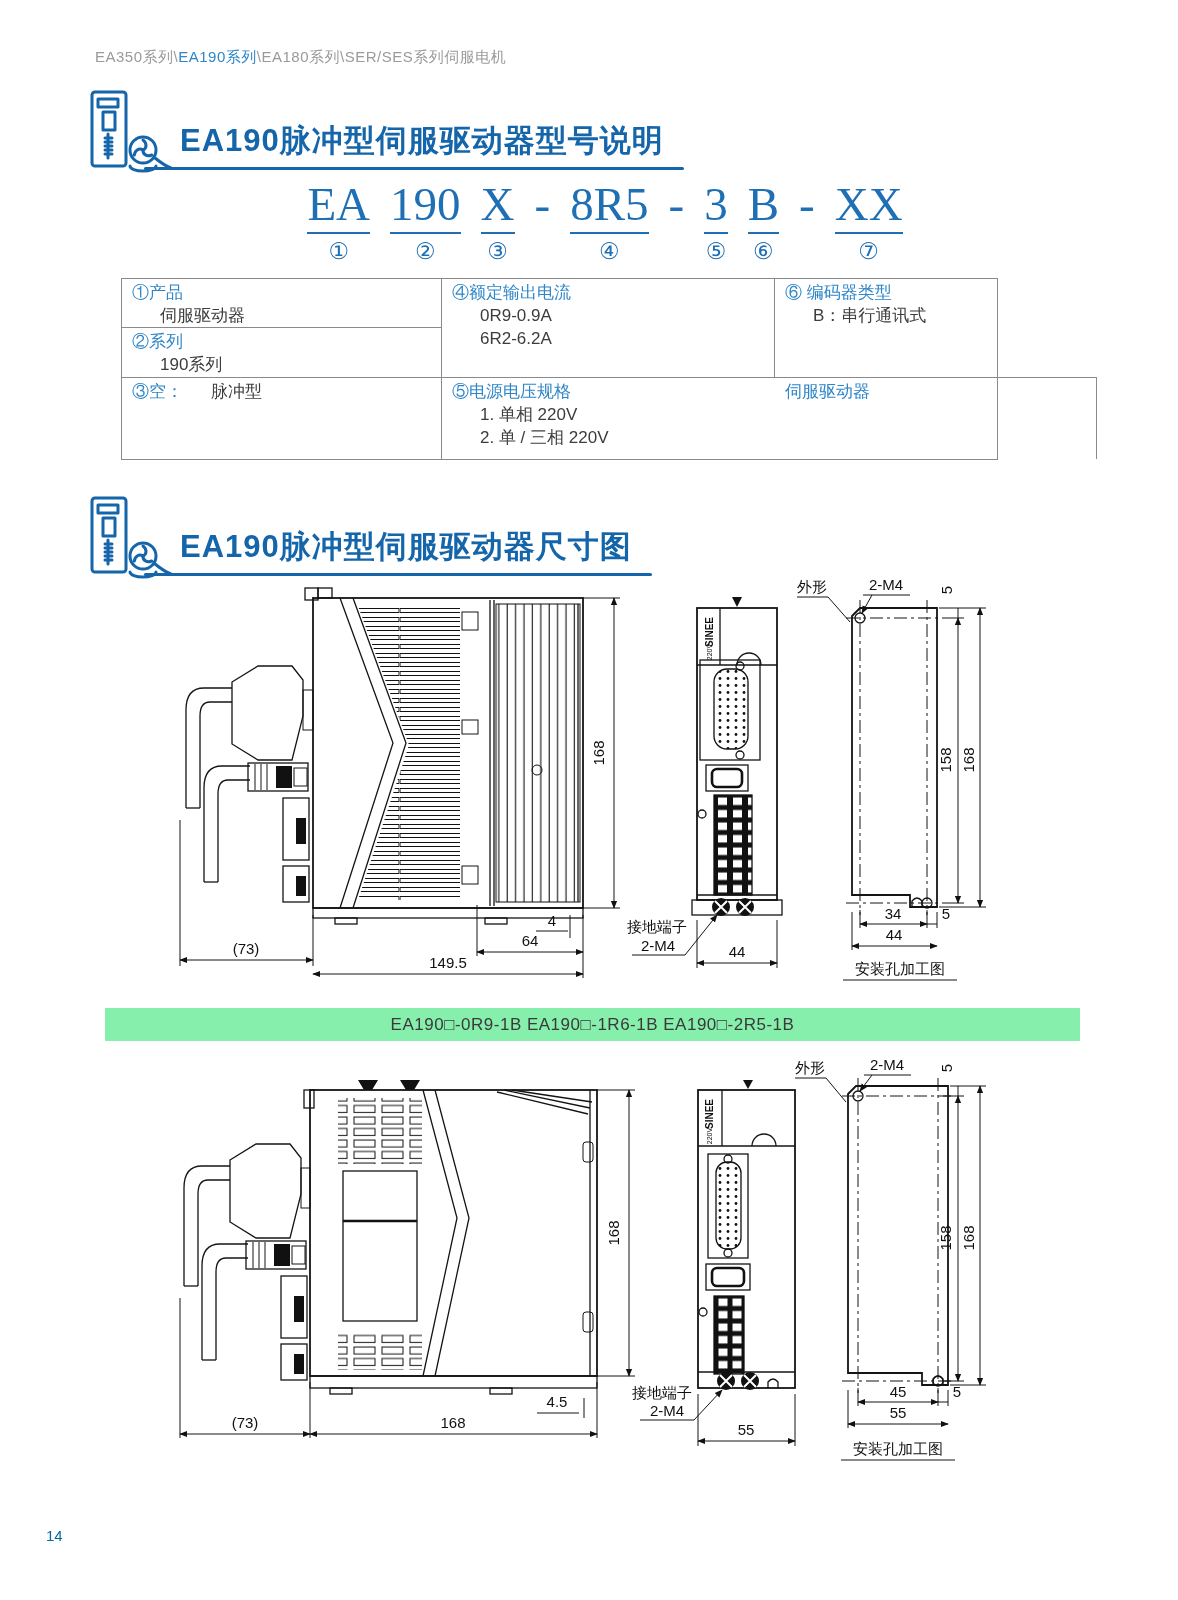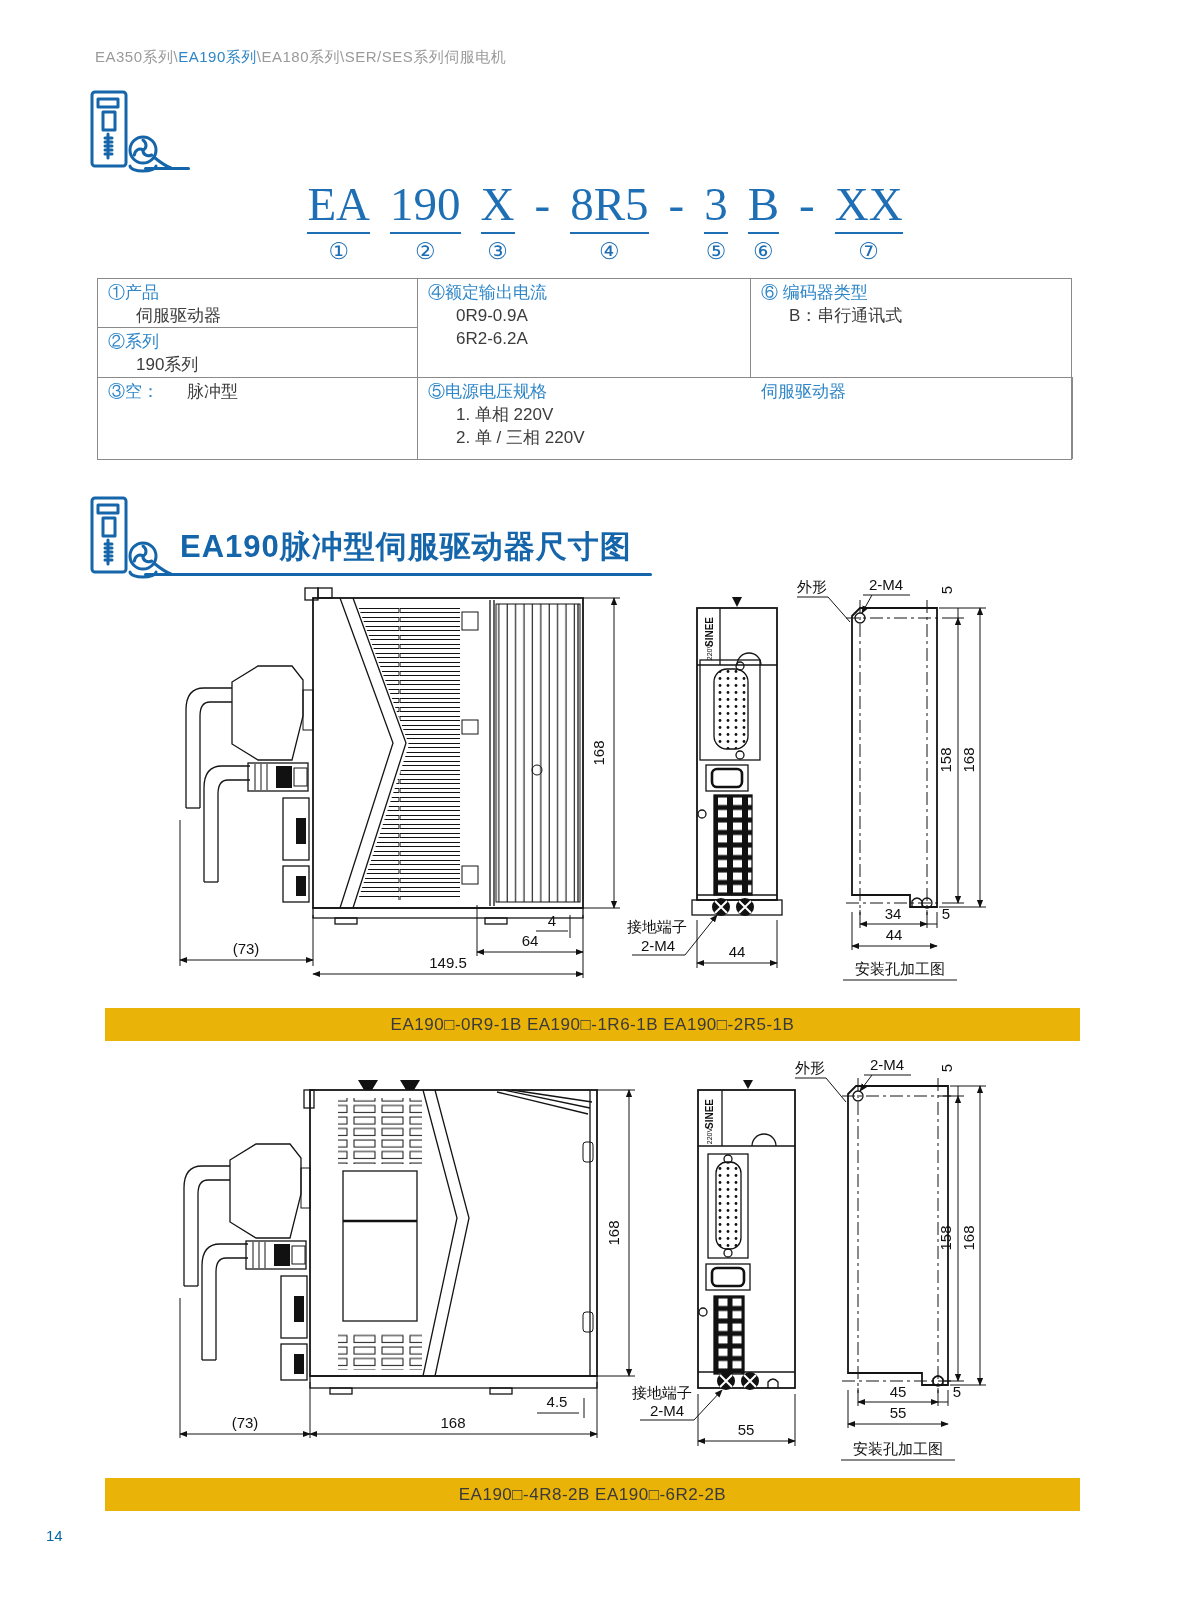--- a/index.html
+++ b/index.html
@@ -15,32 +15,32 @@
   .sec-title{font-size:31px;font-weight:700;color:#1465a9;padding:0 4px 12px 6px;letter-spacing:1px;}
   .ic{stroke:#1465a9;fill:none;stroke-width:3;stroke-linejoin:round;stroke-linecap:round;}
   
   .model{position:absolute;left:16px;top:180px;width:1178px;display:flex;justify-content:center;gap:20px;text-align:center;}
   .seg{display:flex;flex-direction:column;align-items:center;}
   .seg .tx{font-family:"Liberation Serif",serif;font-size:47px;color:#1f6fb5;line-height:1.05;}
   .seg .ul{height:2px;background:#1f6fb5;align-self:stretch;margin-top:3px;}
   .seg.dash .ul{background:transparent;}
   .seg .nm{font-size:23px;color:#1f6fb5;margin-top:4px;}
   
-  .spec{position:absolute;left:97px;top:278px;width:975px;display:grid;
+  .spec{position:absolute;left:121px;top:278px;width:877px;display:grid;
         grid-template-columns:320px 333px 322px;grid-template-rows:49px 50px 81px;
         border:1px solid #8a8a8a;box-sizing:border-box;font-size:17px;}
   .cell{border-right:1px solid #8a8a8a;border-bottom:1px solid #8a8a8a;padding:3px 10px;box-sizing:border-box;line-height:1.35;}
   .cell:nth-child(3n){border-right:none;}
   .cell.last{border-bottom:none;}
   .ct{color:#2e86c8;}
   .cb{color:#3c3c3c;margin-left:28px;}
   .span2{grid-row:span 2;}
   
   .draw{position:absolute;left:100px;width:980px;}
-  .cap{position:absolute;left:105px;width:975px;height:33px;background:#eab308;
+  .cap{position:absolute;left:105px;width:975px;height:33px;background:#86efac;
        display:flex;align-items:center;justify-content:center;font-size:17px;color:#3a3a3a;letter-spacing:.5px;}
   .pagenum{position:absolute;left:46px;top:1527px;font-size:15px;color:#0369a1;}
   
   .ln{fill:none;stroke:#141414;stroke-width:1.3;}
   .lw{fill:none;stroke:#141414;stroke-width:1.8;}
   .th{fill:none;stroke:#141414;stroke-width:1;}
   .bk{fill:#111;stroke:none;}
   .cl{fill:none;stroke:#141414;stroke-width:1;stroke-dasharray:13 4 3 4;}
   .dim{fill:none;stroke:#141414;stroke-width:1;}
   .dt{font-family:"Liberation Sans",sans-serif;font-size:15px;fill:#111;}
@@ -61,20 +61,21 @@
       <rect class="ic" x="17" y="24" width="12" height="18" stroke-width="2"></rect>
       <path class="ic" d="M22,46 V70" stroke-width="2"></path>
       <path class="ic" d="M19,50 H26 M19,54 H26 M19,58 H26 M19,62 H26 M19,66 H26" stroke-width="1.4"></path>
       <circle class="ic" cx="57" cy="62" r="13"></circle>
       <path class="ic" d="M57,52 C61,55 61,60 57,62" stroke-width="2.2"></path>
       <path class="ic" d="M57,52 C61,55 61,60 57,62" stroke-width="2.2" transform="rotate(120 57 62)"></path>
       <path class="ic" d="M57,52 C61,55 61,60 57,62" stroke-width="2.2" transform="rotate(240 57 62)"></path>
       <path class="ic" d="M44,78 a13,5 0 0 0 26,0" stroke-width="2.4"></path>
       <path class="ic" d="M69,70 q10,8 16,10" stroke-width="2.4"></path>
     </svg>
+    <span class="sec-title">EA190脉冲型伺服驱动器型号说明</span>
   </div>
 
   <div class="model">
     <div class="seg">
         <span class="tx">EA</span>
         <span class="ul"></span>
         <span class="nm">①</span>
       </div>
     <div class="seg">
         <span class="tx">190</span>
@@ -439,19 +440,16 @@
       <line class="dim" x1="838" y1="356" x2="848" y2="356"></line>
       <text class="dt" x="857" y="351" text-anchor="middle">5</text>
       <path class="dim" d="M748,344 V382"></path>
       <line class="dim" x1="748" y1="378" x2="848" y2="378" marker-start="url(#ar2)" marker-end="url(#ar2)"></line>
       <text class="dt" x="798" y="372" text-anchor="middle">55</text>
       <text class="dt" x="798" y="408" text-anchor="middle">安装孔加工图</text>
       <path class="dim" d="M741,414 H855"></path>
     </g>
   </svg>
 
-  <div class="cap" style="top:1478px;">
-      <span>EA190□-4R8-2B EA190□-6R2-2B</span>
-    </div>
 
   <div class="pagenum">14</div>
 
 </div>
 
 </body></html>

